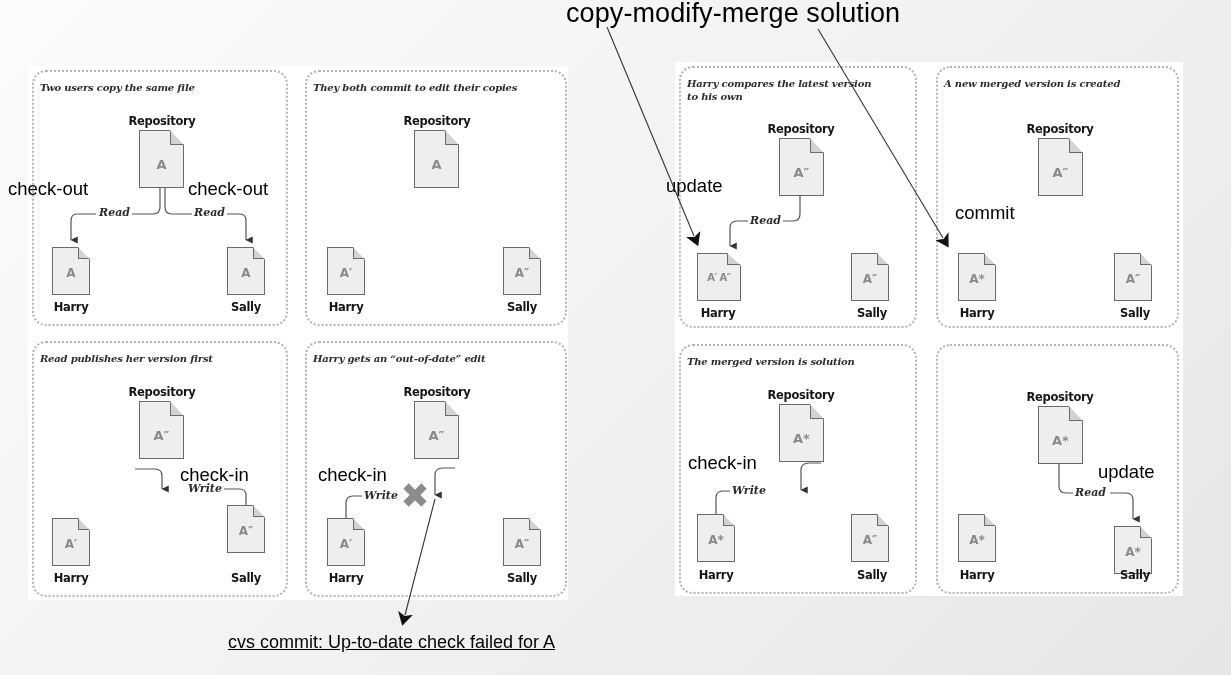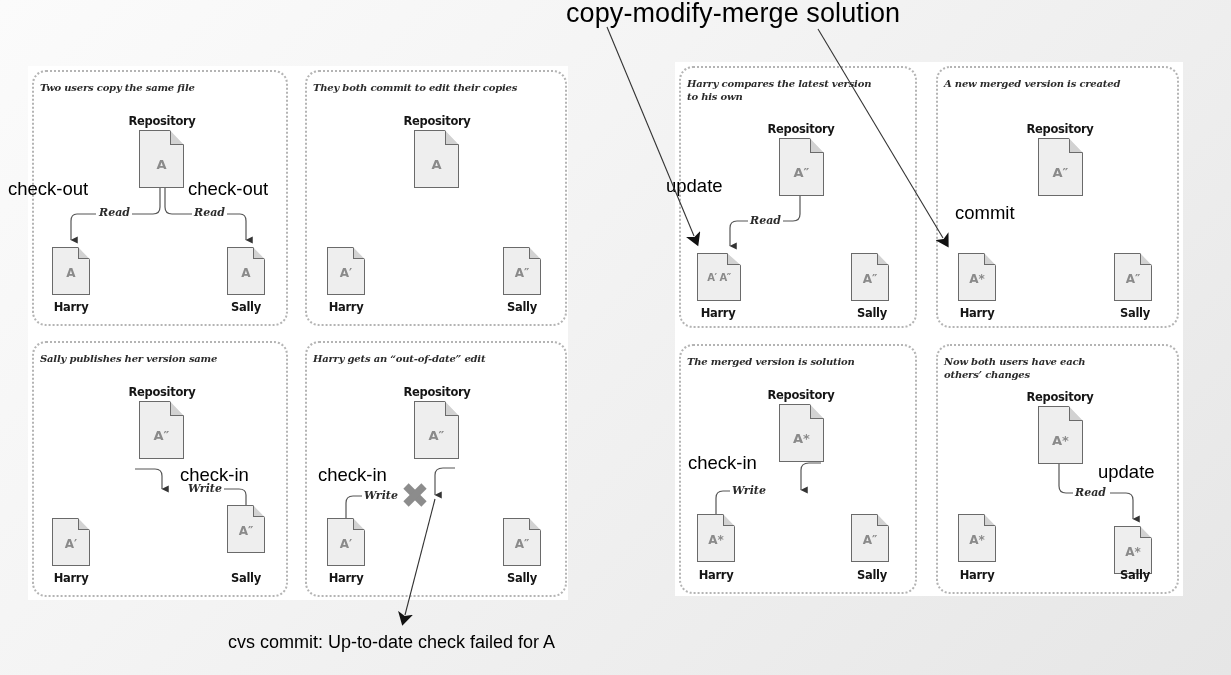--- a/index.html
+++ b/index.html
@@ -171,21 +171,21 @@
     <div class="file small" style="left:196px;top:175px;width:38px;height:48px;">
       <div class="shadow"></div>
         <div class="shape"></div>
         <div class="fold"></div>
       <div class="ftext">A″</div>
     </div>
     <div class="doclabel" style="left:180px;top:228px;width:70px;">Sally</div>
   </div>
 
   <div class="panel" style="left:32px;top:341px;width:256px;height:256px;">
-    <div class="panel-caption">Sally publishes her version same</div>
+    <div class="panel-caption">Read publishes her version first</div>
 
     <div class="doclabel" style="left:70px;top:42px;width:116px;">Repository</div>
     <div class="file" style="left:105px;top:58px;width:45px;height:58px;">
       <div class="shadow"></div>
         <div class="shape"></div>
         <div class="fold"></div>
       <div class="ftext">A″</div>
     </div>
 
     <div class="file small" style="left:18px;top:175px;width:38px;height:48px;">
@@ -367,24 +367,20 @@
         </marker>
       </defs>
       <path d="M35,168 L35,152 Q35,145 42,145 L52,145" fill="none" stroke="#555" stroke-width="1.2"></path>
       <path d="M100,145 L112,145 Q120,145 120,138 L120,118" fill="none" stroke="#555" stroke-width="1.2" marker-end="url(#ar7)" transform="rotate(180 120 131)"></path>
     </svg>
     <div class="conn-label" style="left:49px;top:138px;">Write</div>
   </div>
   <div class="anno" style="left:688px;top:452px;">check-in</div>
 
   <div class="panel" style="left:936px;top:344px;width:243px;height:250px;">
-    <div class="panel-caption">
-      <span>Now both users have each</span><br>
-      <span>others’ changes</span>
-    </div>
 
     <div class="doclabel" style="left:64px;top:44px;width:116px;">Repository</div>
     <div class="file" style="left:100px;top:60px;width:45px;height:58px;">
       <div class="shadow"></div>
         <div class="shape"></div>
         <div class="fold"></div>
       <div class="ftext">A*</div>
     </div>
 
     <div class="file small" style="left:20px;top:168px;width:38px;height:48px;">
@@ -420,15 +416,15 @@
     <defs>
       <marker id="bigarrow" markerWidth="14" markerHeight="14" refX="2" refY="7" orient="auto">
         <path d="M0,0 L12,7 L0,14 L3,7 z" fill="#111"></path>
       </marker>
     </defs>
     <line x1="607" y1="27" x2="694" y2="236" stroke="#333" stroke-width="1.1" marker-end="url(#bigarrow)"></line>
     <line x1="818" y1="29" x2="943" y2="238" stroke="#333" stroke-width="1.1" marker-end="url(#bigarrow)"></line>
     <line x1="435" y1="499" x2="405" y2="615" stroke="#333" stroke-width="1.1" marker-end="url(#bigarrow)"></line>
   </svg>
 
-  <div class="bottom-note" style="left:228px;top:632px;">cvs commit: Up-to-date check failed for A</div>
+  <div class="bottom-note" style="left:228px;top:632px;text-decoration:underline;">cvs commit: Up-to-date check failed for A</div>
 
 </div>
 
 </body></html>

